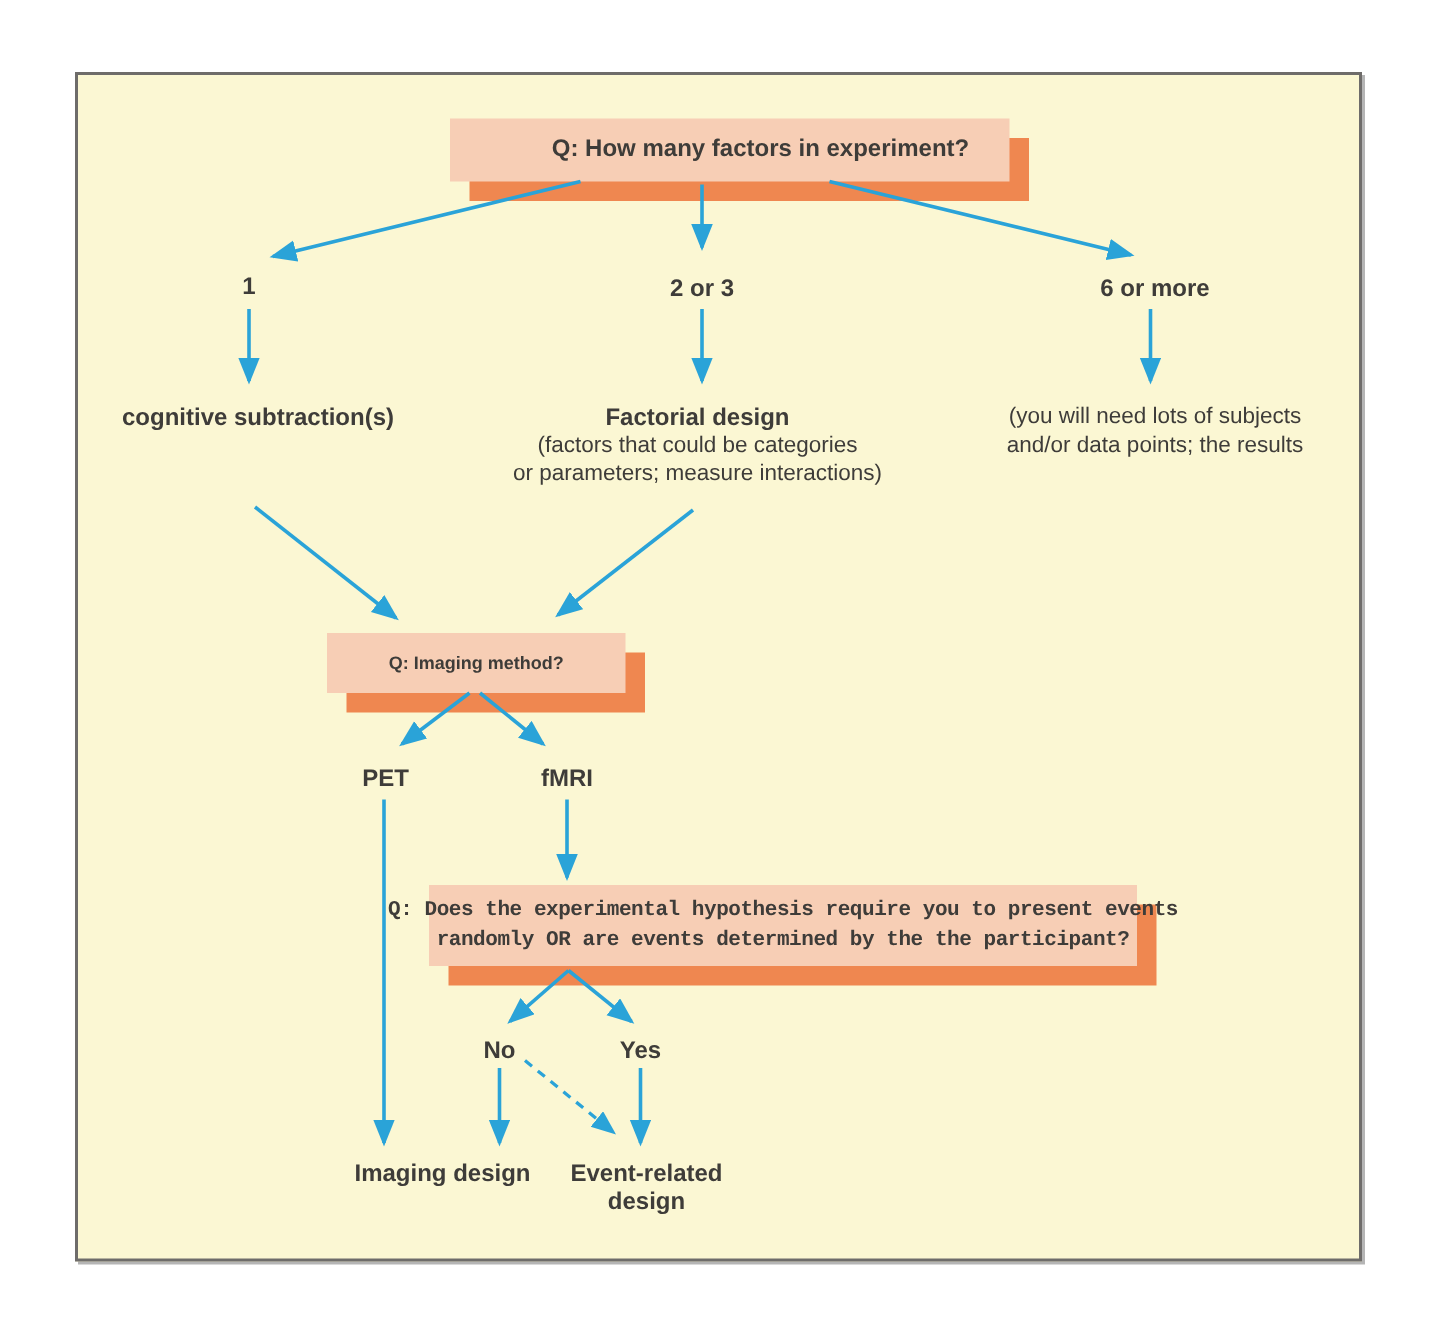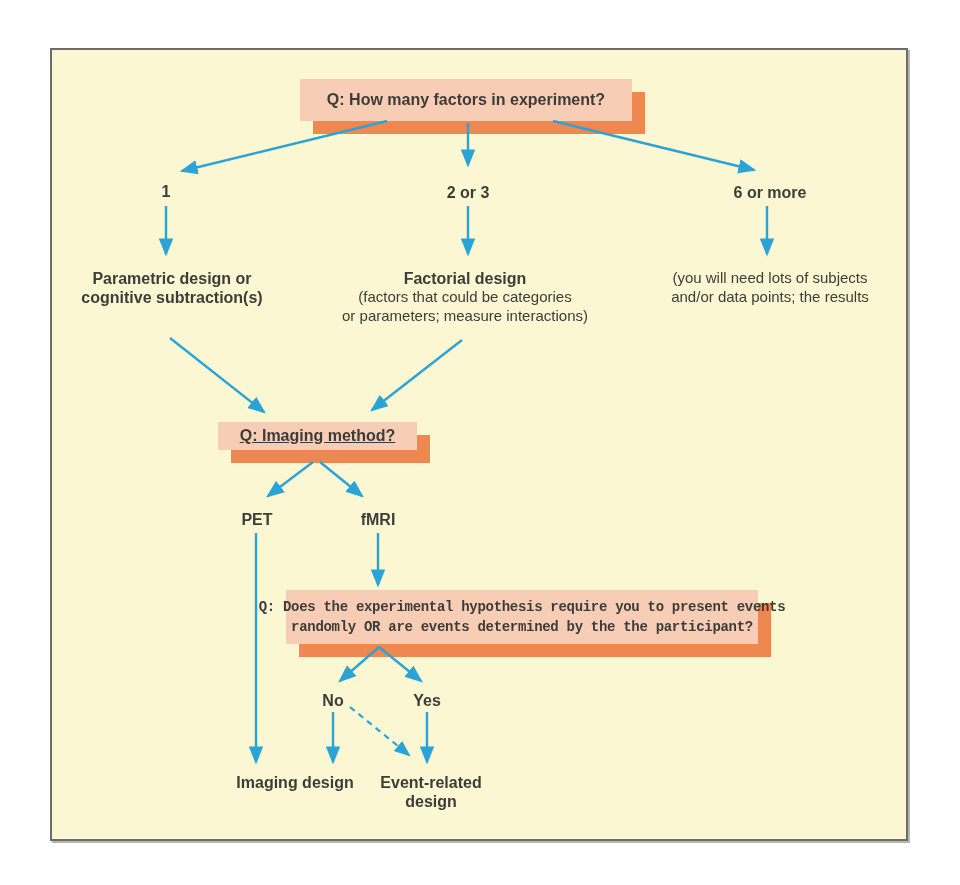--- a/index.html
+++ b/index.html
@@ -30,22 +30,22 @@
   }
   .qbox{
     position:absolute;
     background:var(--box-fill);
     box-shadow:13px 13px 0 var(--box-shadow);
     display:flex;flex-direction:column;align-items:center;justify-content:center;
     font-weight:bold;
     text-align:center;
     z-index:2;
   }
-  .qbox.q1{left:300px;top:79px;width:332px;height:42px;font-size:16px;}
-  .qbox.q2{left:218px;top:422px;width:199px;height:28px;font-size:16px;text-decoration:underline;}
+  .qbox.q1{left:300px;top:79px;width:332px;height:42px;font-size:16px;padding-left:41px;}
+  .qbox.q2{left:218px;top:422px;width:199px;height:40px;font-size:12px;}
   .qbox.q3{left:286px;top:590px;width:472px;height:54px;font-size:14px;letter-spacing:-0.3px;line-height:20px;font-family:Liberation Mono, monospace;}
   .qbox div{white-space:nowrap;}
   .lbl{
     position:absolute;
     transform:translateX(-50%);
     font-weight:bold;font-size:16px;line-height:19px;
     text-align:center;white-space:nowrap;
     z-index:2;
   }
   .block{
@@ -82,21 +82,20 @@
 
   <div class="lbl" style="left:166px;top:182px;">1</div>
   <div class="lbl" style="left:468px;top:183px;">2 or 3</div>
   <div class="lbl" style="left:770px;top:183px;">6 or more</div>
   <div class="lbl" style="left:257px;top:510px;">PET</div>
   <div class="lbl" style="left:378px;top:510px;">fMRI</div>
   <div class="lbl" style="left:333px;top:691px;">No</div>
   <div class="lbl" style="left:427px;top:691px;">Yes</div>
 
   <div class="block" style="left:172px;top:269px;">
-    <div class="title">Parametric design or</div>
     <div class="title">cognitive subtraction(s)</div>
   </div>
 
   <div class="block" style="left:465px;top:269px;">
     <div class="title">Factorial design</div>
     <div class="line">(factors that could be categories</div>
     <div class="line">or parameters; measure interactions)</div>
   </div>
 
   <div class="block" style="left:770px;top:269px;">

